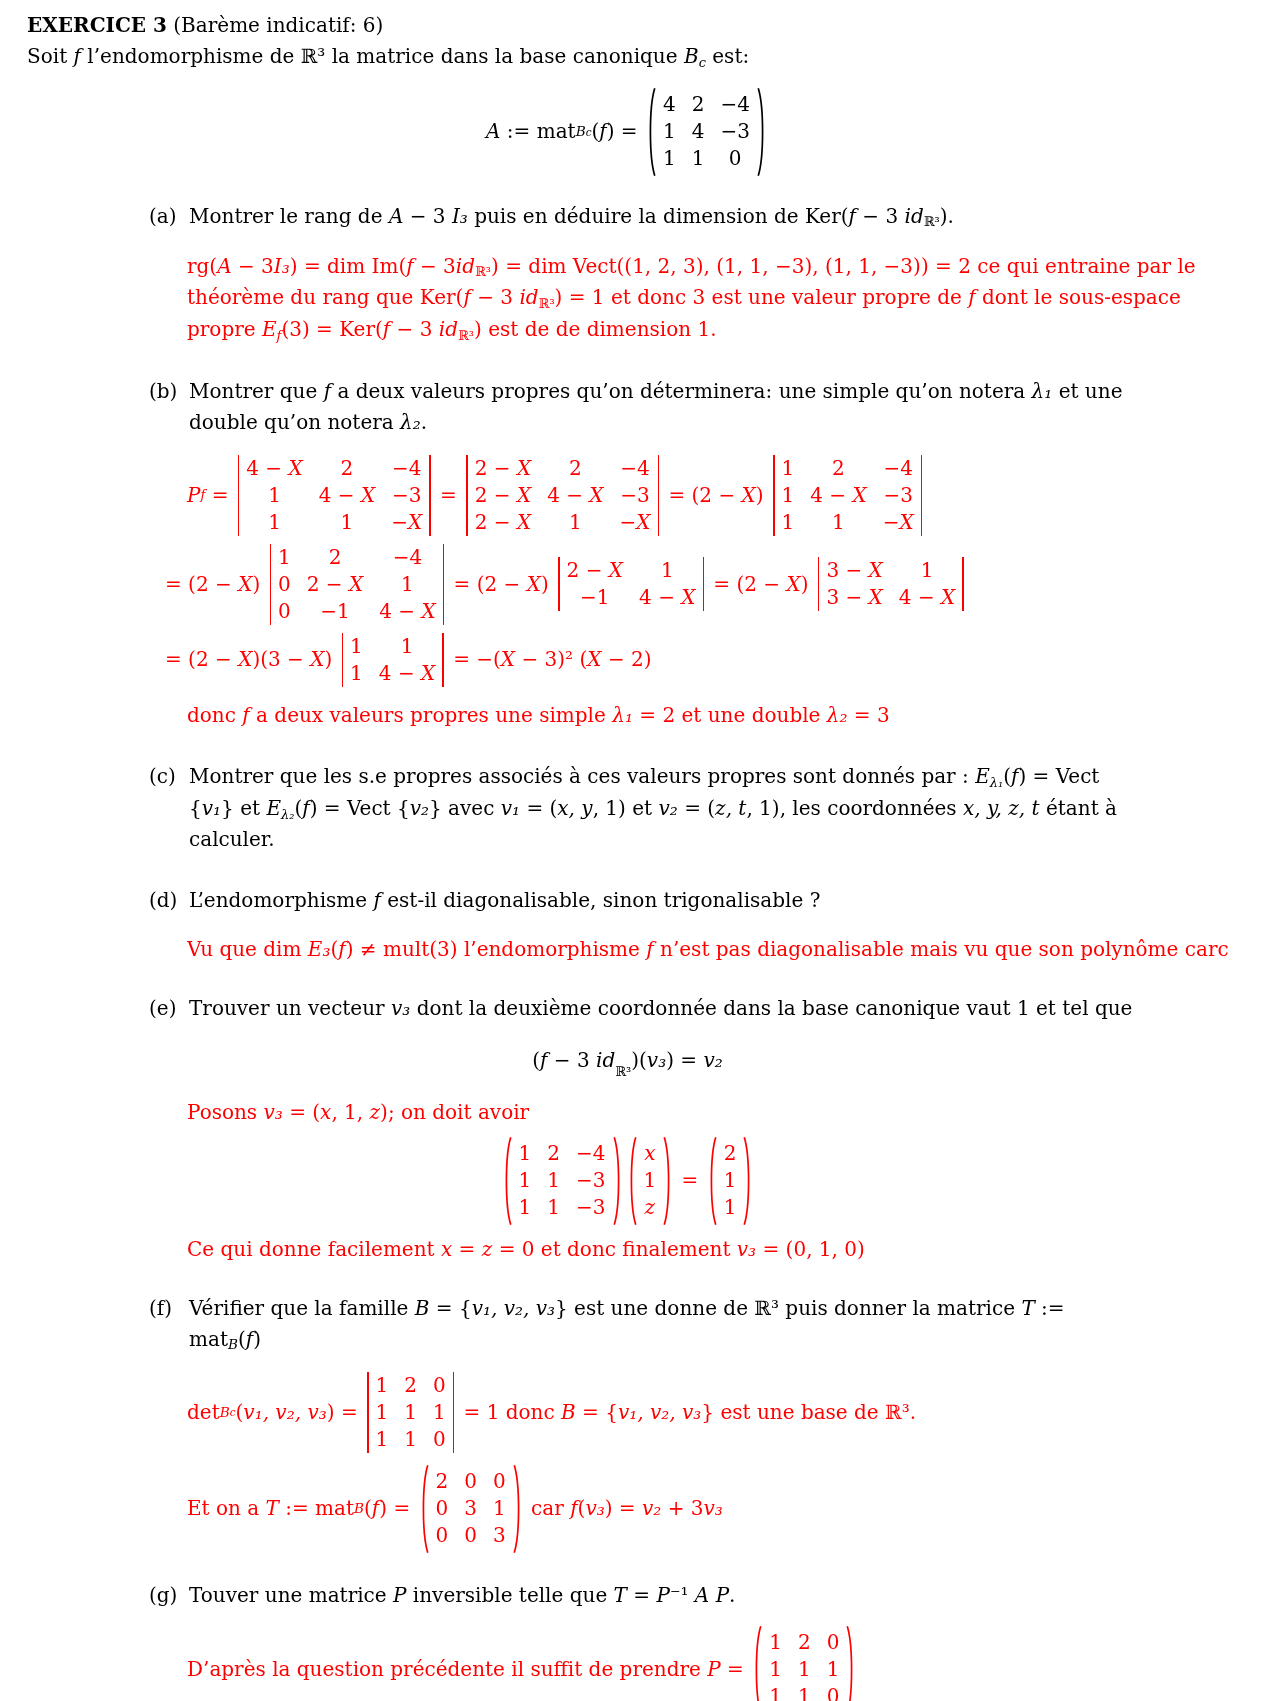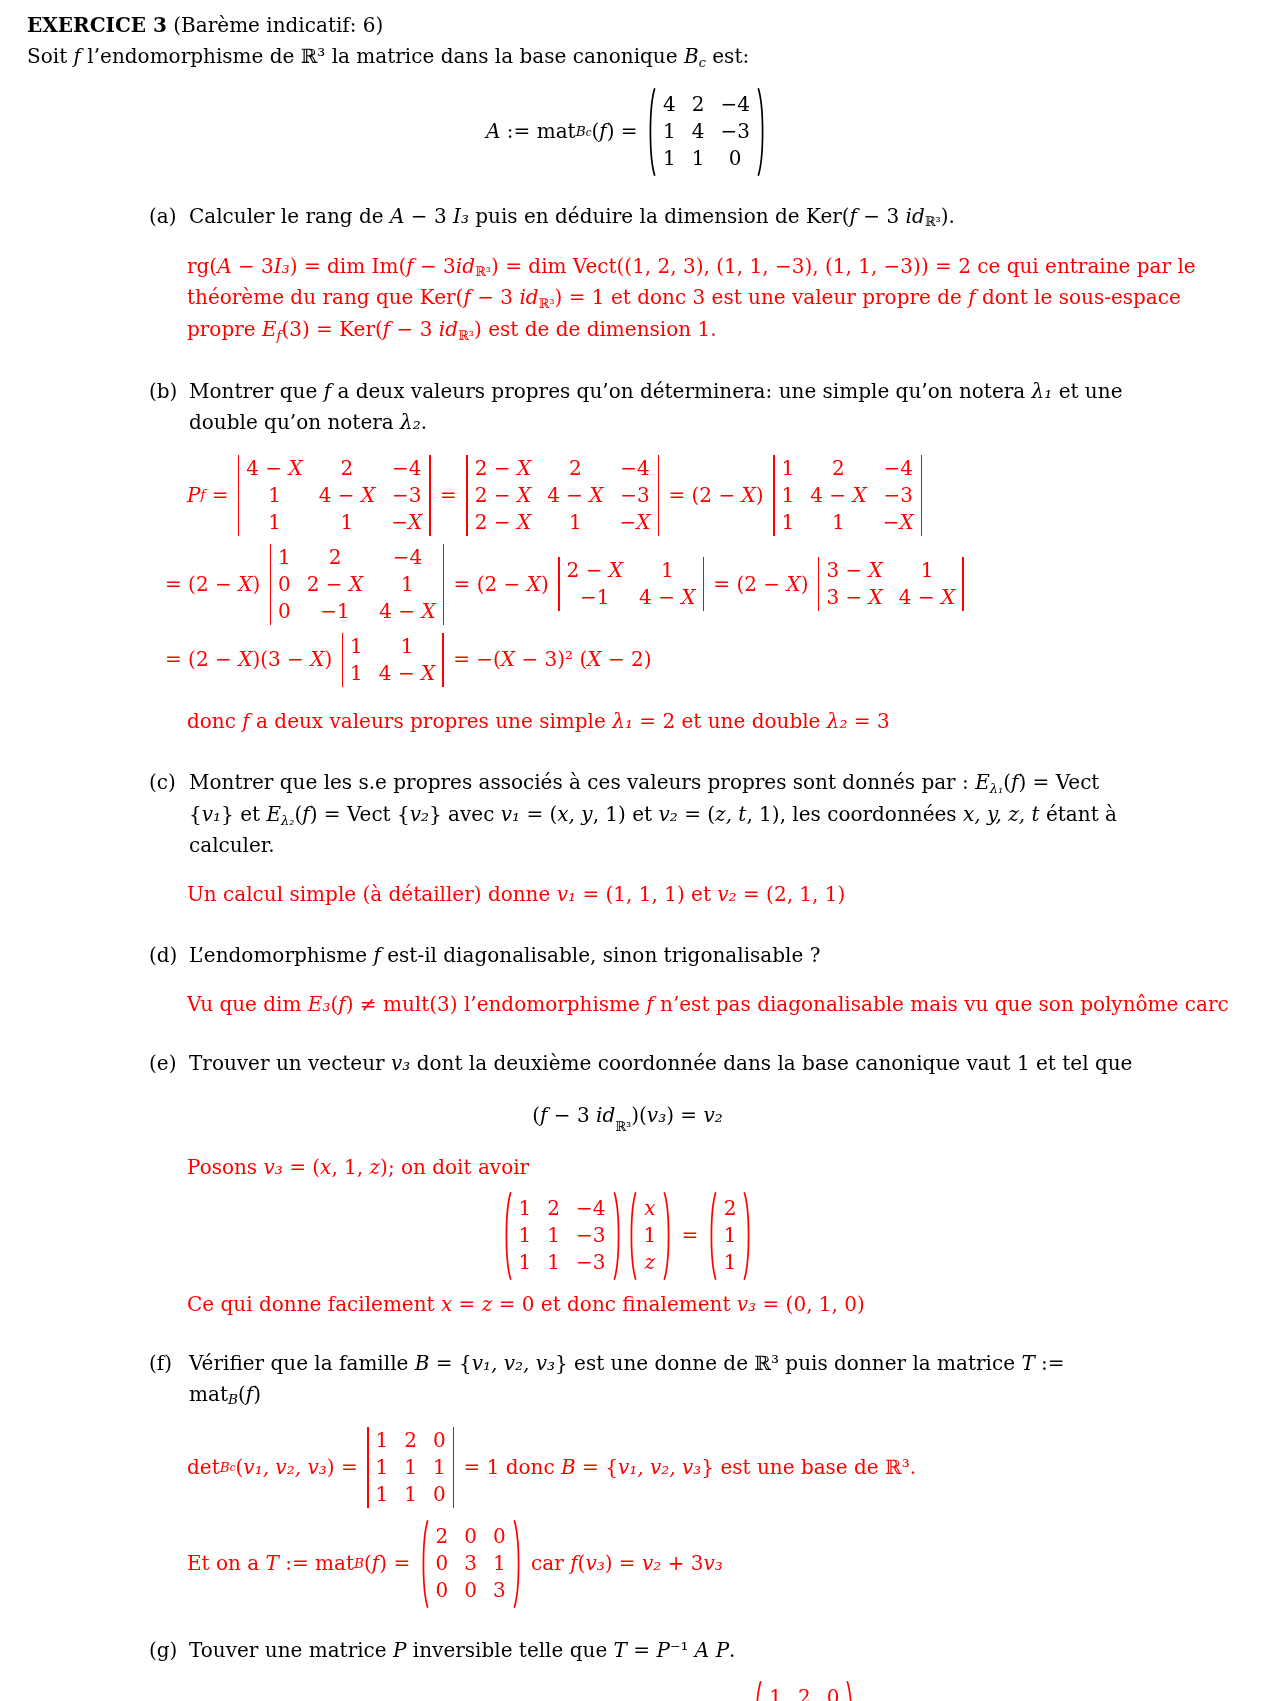--- a/index.html
+++ b/index.html
@@ -48,21 +48,21 @@
     <span class="i">A</span><span> := mat</span><span class="sc">B</span><span class="s2">c</span><span>(</span><span class="i">f</span><span>) = </span>
     <span class="mat"><span class="pr"><svg viewBox="0 0 10 100" preserveAspectRatio="none">
             <path d="M8.6 1.5 C 2.2 22 2.2 78 8.6 98.5" fill="none" stroke="currentColor" stroke-width="1.7" vector-effect="non-scaling-stroke"></path>
           </svg></span><span class="mg c3"><span class="cl">4</span><span class="cl">2</span><span class="cl">−4</span><span class="cl">1</span><span class="cl">4</span><span class="cl">−3</span><span class="cl">1</span><span class="cl">1</span><span class="cl">0</span></span><span class="pr"><svg viewBox="0 0 10 100" preserveAspectRatio="none">
             <path d="M1.4 1.5 C 7.8 22 7.8 78 1.4 98.5" fill="none" stroke="currentColor" stroke-width="1.7" vector-effect="non-scaling-stroke"></path>
           </svg></span></span>
   </div>
 
   <div class="itm">
       <span class="lbl">(a)</span>
-      <span class="bdy"><span>Calculer le rang de </span><span class="i">A</span><span> − 3 </span><span class="i">I₃</span><span> puis en déduire la dimension de Ker(</span><span class="i">f</span><span> − 3 </span><span class="i">id</span><span class="s">ℝ³</span><span>).</span></span>
+      <span class="bdy"><span>Montrer le rang de </span><span class="i">A</span><span> − 3 </span><span class="i">I₃</span><span> puis en déduire la dimension de Ker(</span><span class="i">f</span><span> − 3 </span><span class="i">id</span><span class="s">ℝ³</span><span>).</span></span>
     </div>
 
   <div class="ans"><span>rg(</span><span class="i">A</span><span> − 3</span><span class="i">I₃</span><span>) = dim Im(</span><span class="i">f</span><span> − 3</span><span class="i">id</span><span class="s">ℝ³</span><span>) = dim Vect((1, 2, 3), (1, 1, −3), (1, 1, −3)) = 2 ce qui entraine par le théorème du rang que Ker(</span><span class="i">f</span><span> − 3 </span><span class="i">id</span><span class="s">ℝ³</span><span>) = 1 et donc 3 est une valeur propre de </span><span class="i">f</span><span> dont le sous-espace propre </span><span class="i">E</span><span class="si">f</span><span>(3) = Ker(</span><span class="i">f</span><span> − 3 </span><span class="i">id</span><span class="s">ℝ³</span><span>) est de de dimension 1.</span></div>
 
   <div class="itm" style="margin-top:30px">
       <span class="lbl">(b)</span>
       <span class="bdy"><span>Montrer que </span><span class="i">f</span><span> a deux valeurs propres qu’on déterminera: une simple qu’on notera </span><span class="i">λ₁</span><span> et une double qu’on notera </span><span class="i">λ₂</span><span>.</span></span>
     </div>
 
   <div class="eq first">
@@ -82,28 +82,27 @@
     <span> = (2 − </span><span class="i">X</span><span>) </span>
     <span class="mat"><span class="vb"></span><span class="mg c2"><span class="cl"><span>3 − </span><span class="i">X</span></span><span class="cl">1</span><span class="cl"><span>3 − </span><span class="i">X</span></span><span class="cl"><span>4 − </span><span class="i">X</span></span></span><span class="vb"></span></span>
   </div>
 
   <div class="eq shift">
     <span>= (2 − </span><span class="i">X</span><span>)(3 − </span><span class="i">X</span><span>) </span>
     <span class="mat"><span class="vb"></span><span class="mg c2"><span class="cl">1</span><span class="cl">1</span><span class="cl">1</span><span class="cl"><span>4 − </span><span class="i">X</span></span></span><span class="vb"></span></span>
     <span> = −(</span><span class="i">X</span><span> − 3)² (</span><span class="i">X</span><span> − 2)</span>
   </div>
 
-  <div class="ans" style="margin-top:18px"><span>donc </span><span class="i">f</span><span> a deux valeurs propres une simple </span><span class="i">λ₁</span><span> = 2 et une double </span><span class="i">λ₂</span><span> = 3</span></div>
+  <div class="ans" style="margin-top:12px"><span>donc </span><span class="i">f</span><span> a deux valeurs propres une simple </span><span class="i">λ₁</span><span> = 2 et une double </span><span class="i">λ₂</span><span> = 3</span></div>
 
   <div class="itm" style="margin-top:30px">
       <span class="lbl">(c)</span>
       <span class="bdy"><span>Montrer que les s.e propres associés à ces valeurs propres sont donnés par : </span><span class="i">E</span><span class="si">λ₁</span><span>(</span><span class="i">f</span><span>) = Vect {</span><span class="i">v₁</span><span>} et </span><span class="i">E</span><span class="si">λ₂</span><span>(</span><span class="i">f</span><span>) = Vect {</span><span class="i">v₂</span><span>} avec </span><span class="i">v₁</span><span> = (</span><span class="i">x, y</span><span>, 1) et </span><span class="i">v₂</span><span> = (</span><span class="i">z, t</span><span>, 1), les coordonnées </span><span class="i">x, y, z, t</span><span> étant à calculer.</span></span>
     </div>
 
-  <div class="ans"><span>Un calcul simple (à détailler) donne </span><span class="i">v₁</span><span> = (1, 1, 1) et </span><span class="i">v₂</span><span> = (2, 1, 1)</span></div>
 
   <div class="itm" style="margin-top:30px">
       <span class="lbl">(d)</span>
       <span class="bdy"><span>L’endomorphisme </span><span class="i">f</span><span> est-il diagonalisable, sinon trigonalisable ?</span></span>
     </div>
 
   <div class="ans nw">
     <div><span>Vu que dim </span><span class="i">E₃</span><span>(</span><span class="i">f</span><span>) ≠ mult(3) l’endomorphisme </span><span class="i">f</span><span> n’est pas diagonalisable mais vu que son polynôme carctéristique</span></div>
   </div>
 

